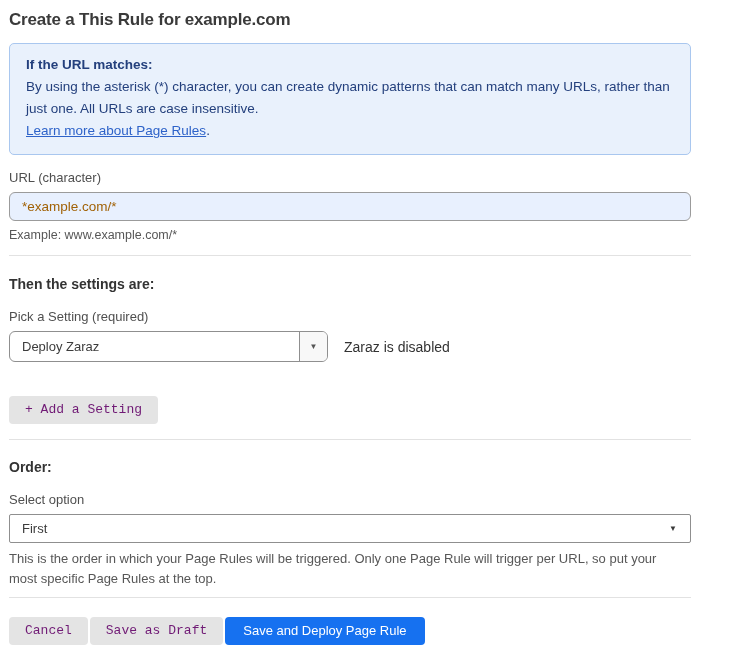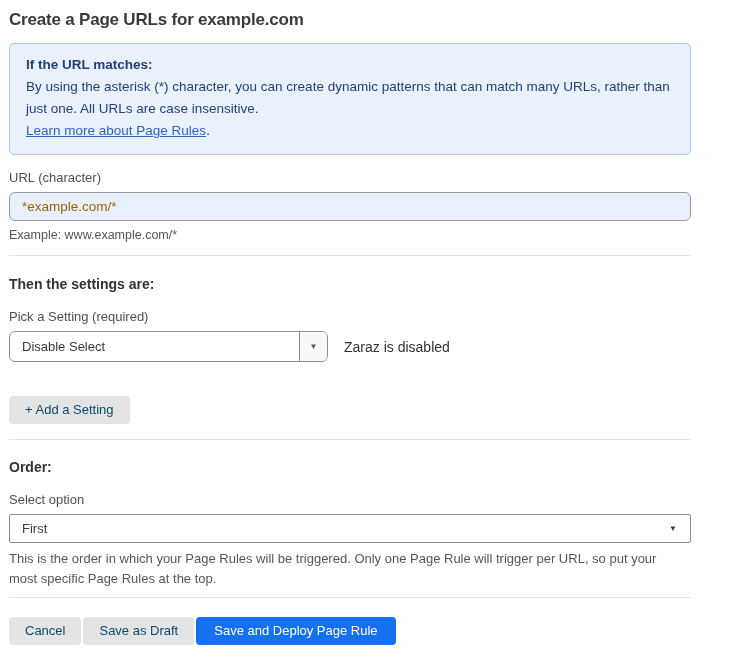--- a/index.html
+++ b/index.html
@@ -68,21 +68,21 @@
   }
   .caret { font-size: 8px; color: #555555; line-height: 1; }
   .status-text { font-size: 14px; color: #333333; }
 
   .btn {
     display: inline-block; height: 28px; line-height: 28px;
     border: none; border-radius: 4px;
     font-family: "Liberation Sans", sans-serif;
     font-size: 13px; cursor: pointer; padding: 0 16px;
   }
-  .btn-gray { background: #e4e4e4; color: #0c4a6e; }
+  .btn-gray { background: #e4e4e4; color: #701a75; font-family: Liberation Mono, monospace; }
   .btn-blue { background: #1671f0; color: #ffffff; padding: 0 18px; }
 
   .add-setting-btn { margin-top: 34px; }
 
   .wide-select {
     position: relative; width: 100%; height: 29px;
     background: #ffffff;
     border: 1px solid #8f8f8f; border-radius: 2px;
     cursor: pointer;
   }
@@ -95,40 +95,40 @@
     font-size: 13px; color: #575757; line-height: 20px;
     margin-top: 6px; max-width: 670px;
   }
   .actions-row { display: flex; gap: 2px; }
 </style>
 </head>
 <body>
 
 <div class="container">
 
-  <h1 class="page-title">Create a Page URLs for example.com</h1>
+  <h1 class="page-title">Create a This Rule for example.com</h1>
 
   <div class="info-box">
     <div class="info-heading">If the URL matches:</div>
     <div>By using the asterisk (*) character, you can create dynamic patterns that can match many URLs, rather than just one. All URLs are case insensitive.</div>
     <div><span class="info-link">Learn more about Page Rules</span><span class="info-link-suffix">.</span></div>
   </div>
 
   <div class="field-label">URL (character)</div>
   <input type="text" class="url-input" value="*example.com/*" style="">
   <div class="example-text">Example: www.example.com/*</div>
 
   <hr class="divider">
 
   <div class="section-heading">Then the settings are:</div>
 
   <div class="field-label">Pick a Setting (required)</div>
   <div class="setting-row">
     <div class="split-select">
-      <div class="split-select-value">Disable Select</div>
+      <div class="split-select-value">Deploy Zaraz</div>
       <div class="split-select-arrow">
         <span class="caret">▼</span>
       </div>
     </div>
     <div class="status-text">Zaraz is disabled</div>
   </div>
 
   <button class="btn btn-gray add-setting-btn">+ Add a Setting</button>
 
   <hr class="divider-2">

